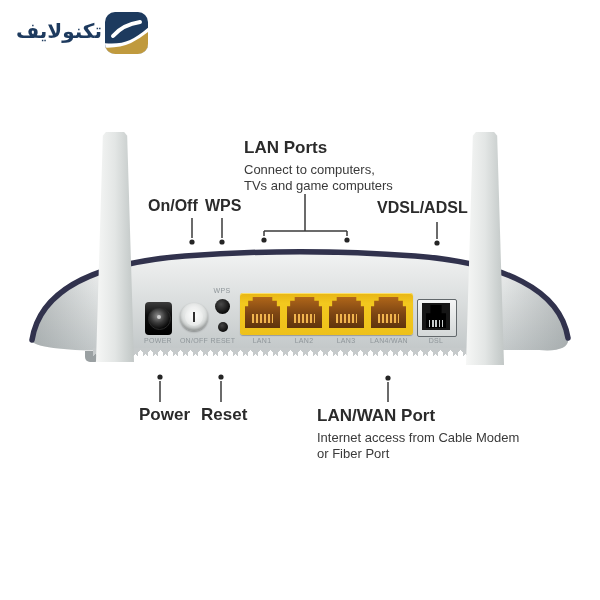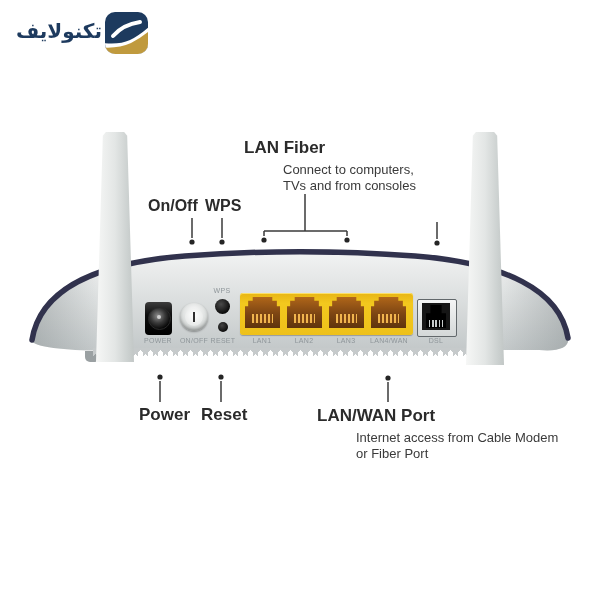--- a/index.html
+++ b/index.html
@@ -7,21 +7,21 @@
          font-family:"Liberation Sans",sans-serif;}
 
   
   .logo-icon{position:absolute;left:105px;top:12px;width:43px;height:42px;}
   .logo-text{position:absolute;left:12px;top:19px;width:90px;text-align:right;direction:rtl;
              font-family:"DejaVu Sans",sans-serif;font-size:20px;font-weight:bold;color:#1d3a5e;}
 
   
   .callout{position:absolute;color:#2e2e2e;white-space:nowrap;}
   .co-title{font-size:17px;font-weight:600;color:#2b2b2b;}
-  .co-sub{font-size:13px;font-weight:400;color:#3a3a3a;margin-left:39px;}
+  .co-sub{font-size:13px;font-weight:400;color:#3a3a3a;}
   .co-mid{font-size:16px;font-weight:600;color:#2b2b2b;}
 
   
   .arrows{position:absolute;left:0;top:0;width:600px;height:600px;pointer-events:none;}
 
   
   .body-svg{position:absolute;left:25px;top:245px;width:550px;height:125px;}
   .teeth{position:absolute;left:93px;top:348px;width:407px;height:8px;
     background-image:
       linear-gradient(to bottom right,#c6cacb 50%,transparent 50.5%),
@@ -165,26 +165,27 @@
   <span class="engraved" style="left:201px;top:337px;">RESET</span>
   <span class="engraved" style="left:240px;top:337px;">LAN1</span>
   <span class="engraved" style="left:282px;top:337px;">LAN2</span>
   <span class="engraved" style="left:324px;top:337px;">LAN3</span>
   <span class="engraved" style="left:364px;top:337px;width:50px;">LAN4/WAN</span>
   <span class="engraved" style="left:414px;top:337px;">DSL</span>
 
   <div class="antenna left"></div>
   <div class="antenna right"></div>
 
-  <div class="callout co-title" style="left:244px;top:138px;">LAN Fiber</div>
+  <div class="callout co-title" style="left:244px;top:138px;">LAN Ports</div>
   <div class="callout co-sub" style="left:244px;top:162px;">Connect to computers,</div>
-  <div class="callout co-sub" style="left:244px;top:178px;">TVs and from consoles</div>
+  <div class="callout co-sub" style="left:244px;top:178px;">TVs and game computers</div>
 
   <div class="callout co-mid" style="left:148px;top:197px;">On/Off</div>
   <div class="callout co-mid" style="left:205px;top:197px;">WPS</div>
+  <div class="callout co-mid" style="left:377px;top:199px;">VDSL/ADSL</div>
 
   <div class="callout co-title" style="left:139px;top:405px;">Power</div>
   <div class="callout co-title" style="left:201px;top:405px;">Reset</div>
 
   <div class="callout co-sub" style="left:317px;top:430px;">Internet access from Cable Modem</div>
   <div class="callout co-title" style="left:317px;top:406px;">LAN/WAN Port</div>
   <div class="callout co-sub" style="left:317px;top:446px;">or Fiber Port</div>
 
   <svg class="arrows" viewBox="0 0 600 600">
     <g stroke="#3a3a3a" stroke-width="1.5" fill="#252525">

